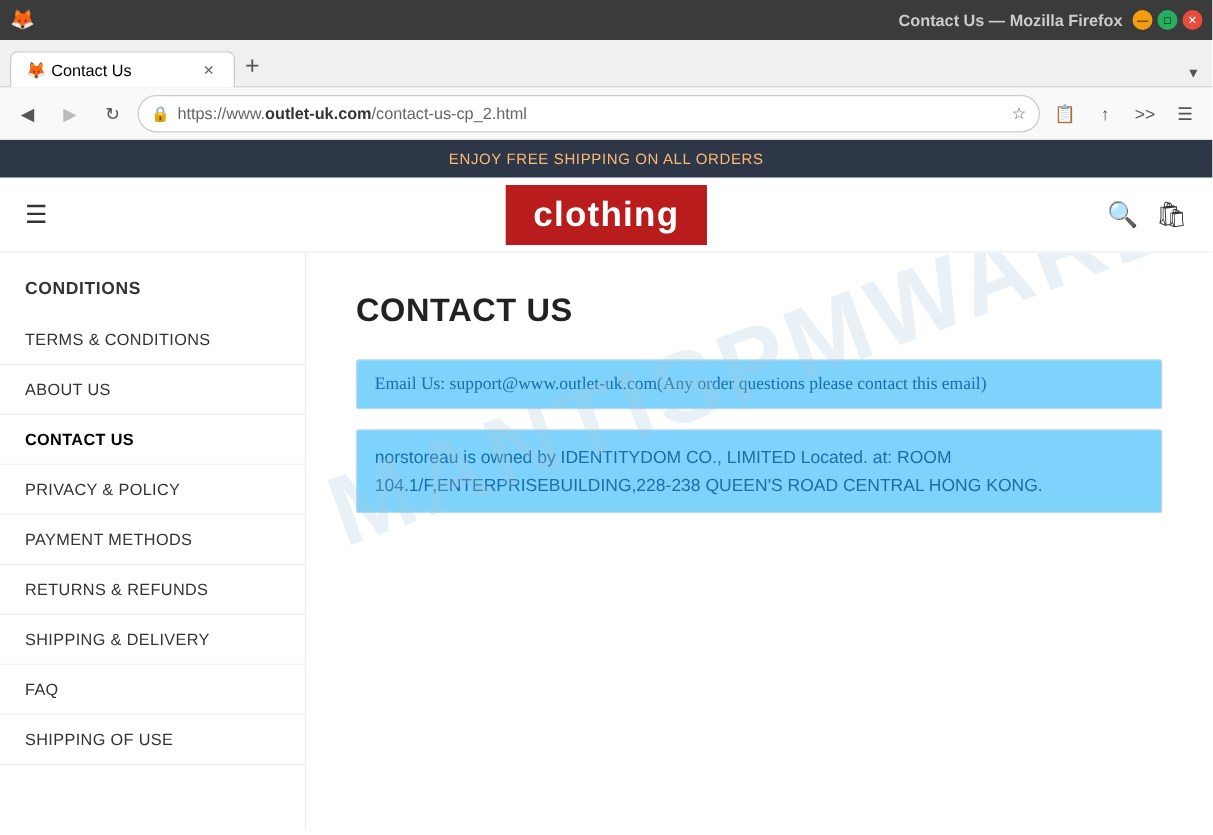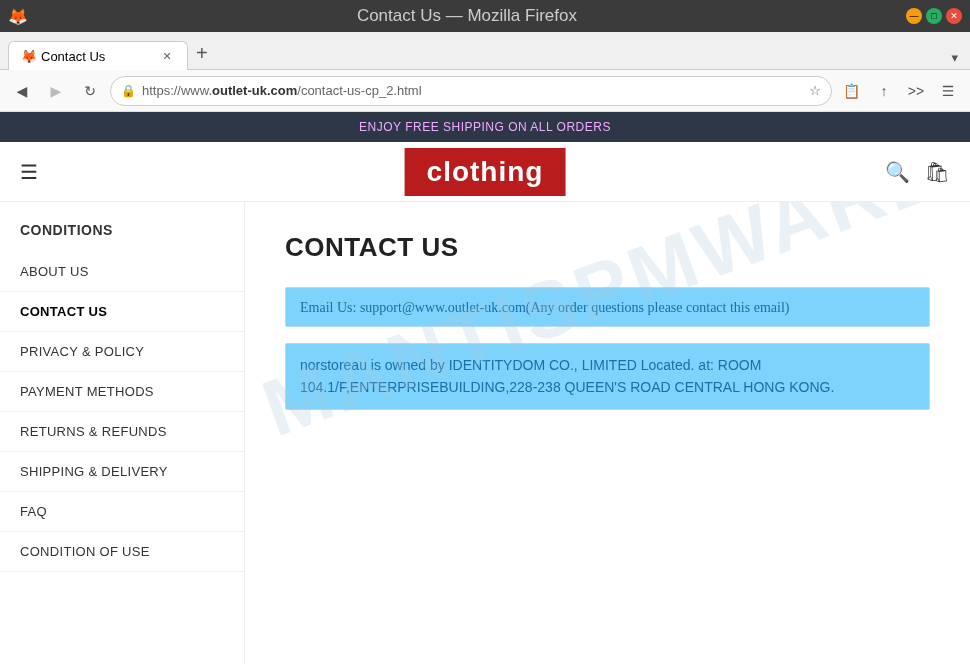--- a/index.html
+++ b/index.html
@@ -8,21 +8,21 @@
     
     .browser-titlebar {
       background: #3b3b3b;
       height: 32px;
       display: flex;
       align-items: center;
       padding: 0 8px;
       gap: 8px;
     }
     .browser-title {
-      flex: 1; text-align: center; color: #ccc; font-size: 17px;
+      flex: 1; text-align: right; color: #ccc; font-size: 13px; font-weight: bold;
     }
     .browser-winbtns {
       display: flex; gap: 4px;
     }
     .browser-winbtn {
       width: 16px; height: 16px; border-radius: 50%; display: flex; align-items: center; justify-content: center; cursor: pointer;
     }
     .browser-winbtn.minimize { background: #f39c12; }
     .browser-winbtn.maximize { background: #27ae60; }
     .browser-winbtn.close { background: #e74c3c; }
@@ -97,21 +97,21 @@
       font-size: 13px;
     }
     .url-bar-security { color: #666; font-size: 12px; }
     .url-bar-text { flex: 1; color: #333; }
     .url-star { color: #666; margin-left: auto; }
     .nav-extras { display: flex; gap: 4px; align-items: center; }
 
     
     .announcement-bar {
       background: #2d3748;
-      color: #f0abfc;
+      color: #fdba74;
       text-align: center;
       font-size: 12px;
       padding: 8px;
       letter-spacing: 0.5px;
     }
 
     
     .site-header {
       display: flex;
       align-items: center;
@@ -285,28 +285,29 @@
   <div class="header-icons">
     <span class="header-icon">🔍</span>
     <span class="header-icon">🛍</span>
   </div>
 </div>
 
 <div class="main-layout">
 
   <nav class="sidebar">
     <div class="sidebar-heading">CONDITIONS</div>
+    <a class="sidebar-item">TERMS &amp; CONDITIONS</a>
     <a class="sidebar-item">ABOUT US</a>
     <a class="sidebar-item active">CONTACT US</a>
     <a class="sidebar-item">PRIVACY &amp; POLICY</a>
     <a class="sidebar-item">PAYMENT METHODS</a>
     <a class="sidebar-item">RETURNS &amp; REFUNDS</a>
     <a class="sidebar-item">SHIPPING &amp; DELIVERY</a>
     <a class="sidebar-item">FAQ</a>
-    <a class="sidebar-item">CONDITION OF USE</a>
+    <a class="sidebar-item">SHIPPING OF USE</a>
   </nav>
 
   <main class="content">
     <div class="watermark">MANTISPMWARE.COM</div>
     <h1 class="page-title">CONTACT US</h1>
 
     <div class="contact-link-box">
       <a href="#">Email Us: support@www.outlet-uk.com(Any order questions please contact this email)</a>
     </div>
 

